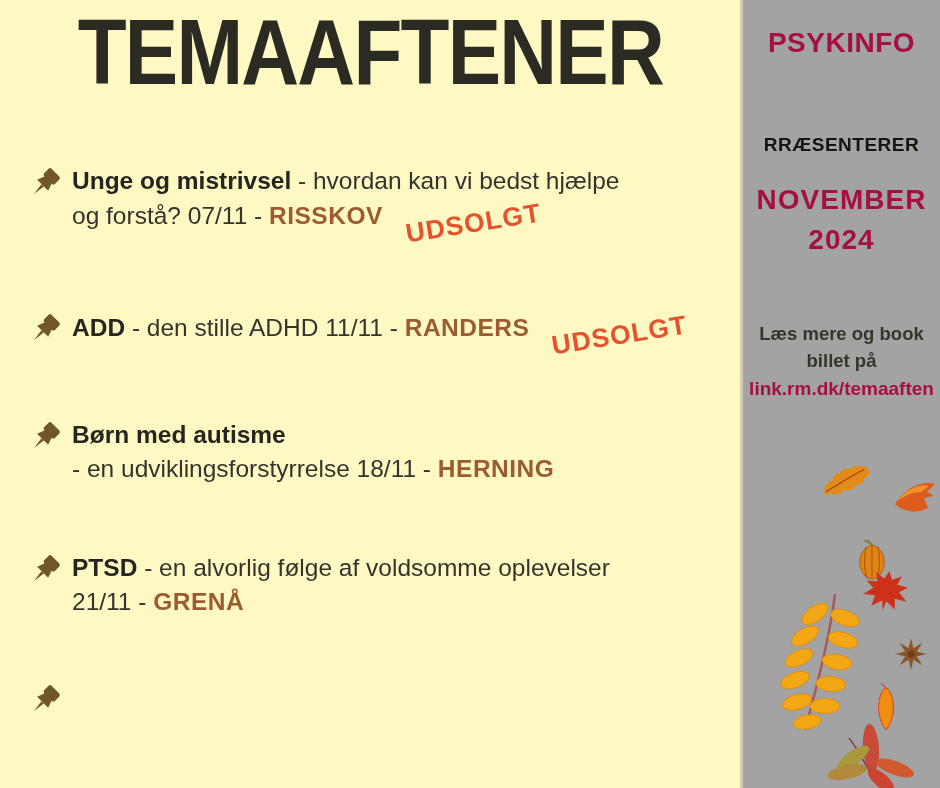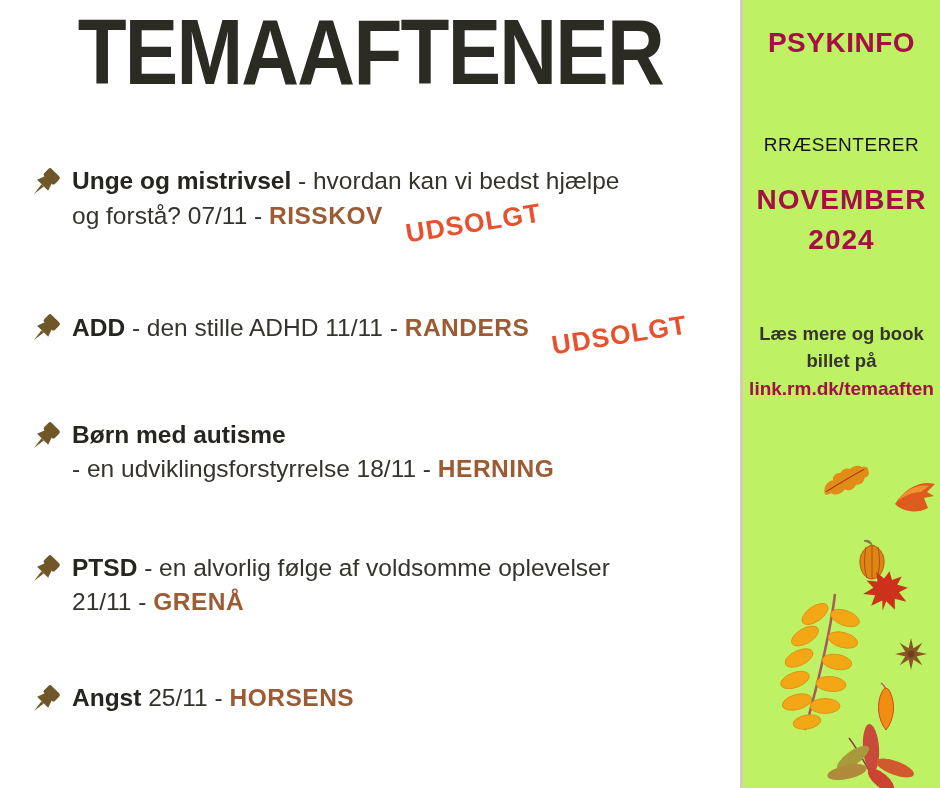--- a/index.html
+++ b/index.html
@@ -1,43 +1,43 @@
 <!DOCTYPE html>
 <html><head>
 <meta charset="utf-8">
 <style>
   html,body{margin:0;padding:0;}
   body{
     width:940px;height:788px;position:relative;overflow:hidden;
     font-family:"Liberation Sans", sans-serif;
     background:#e9e6e1;
   }
-  .main-area{position:absolute;left:0;top:0;width:740px;height:788px;background:#ffffff;}
+  .main-area{position:absolute;left:0;top:0;width:740px;height:788px;background:#fef9c3;}
   .poster-title{
     position:absolute;top:6px;left:0;width:740px;margin:0;
     text-align:center;color:#2b2a23;font-weight:800;font-size:93px;line-height:1.0;
     letter-spacing:-2px;
   }
   .poster-title .title-inner{display:inline-block;transform:scaleX(0.86);transform-origin:center;}
   .event{position:absolute;left:0;width:710px;margin-top:18px;}
   .pin{position:absolute;left:25px;top:1px;}
   .ev-text{margin-left:72px;font-size:24.5px;line-height:34px;color:#35332c;}
   .ev-bold{font-weight:700;color:#26251f;}
   .ev-city{font-weight:700;color:#9d5b33;letter-spacing:0.5px;}
   .ev-soldout{
     display:inline-block;position:relative;top:8px;margin-left:22px;
     transform:rotate(-9deg);color:#e8512d;font-weight:700;font-size:26.5px;letter-spacing:1px;
   }
   .sidebar{
     position:absolute;left:740px;top:0;width:200px;height:788px;
-    background:#bef264;border-left:3px solid #d8ccb0;box-sizing:border-box;
+    background:#a3a3a3;border-left:3px solid #d8ccb0;box-sizing:border-box;
   }
   .sb-center{position:absolute;left:0;width:197px;text-align:center;}
   .brand{top:22px;color:#a50f45;font-size:28px;font-weight:800;line-height:42px;letter-spacing:0.5px;}
-  .presents{top:134px;color:#171410;font-size:19px;font-weight:400;letter-spacing:0.5px;}
+  .presents{top:134px;color:#171410;font-size:19px;font-weight:700;letter-spacing:0.5px;}
   .month{top:180px;color:#a50f45;font-size:28px;font-weight:800;line-height:40px;letter-spacing:1px;}
   .info{top:320px;color:#37342c;font-size:18.5px;font-weight:700;line-height:27px;}
   .booking-link{
     top:378px;display:block;color:#a50f45;font-size:19px;font-weight:700;
     text-decoration:none;cursor:pointer;
   }
   .leaf{position:absolute;}
 </style>
 </head>
 <body>
@@ -102,23 +102,20 @@
   </div>
 
   <div class="event" style="top:663px">
     <svg class="pin" width="38" height="38" viewBox="0 0 40 40">
       <g fill="#6f5729" transform="rotate(45 20 20)">
         <rect x="12" y="3" width="16" height="11" rx="2.5"></rect>
         <path d="M15 13 h10 l3.2 9 h-16.4 z"></path>
         <path d="M18.3 22 h3.4 L20 35 z"></path>
       </g>
     </svg>
-    <div class="ev-text">
-      <div class="ev-line"><span class="ev-bold">Angst</span><span> 25/11 - </span><span class="ev-city">HORSENS</span></div>
-    </div>
   </div>
 
 </div>
 
 <aside class="sidebar">
 
   <div class="sb-center brand">
     <div>PSYKINFO</div>
   </div>
 

